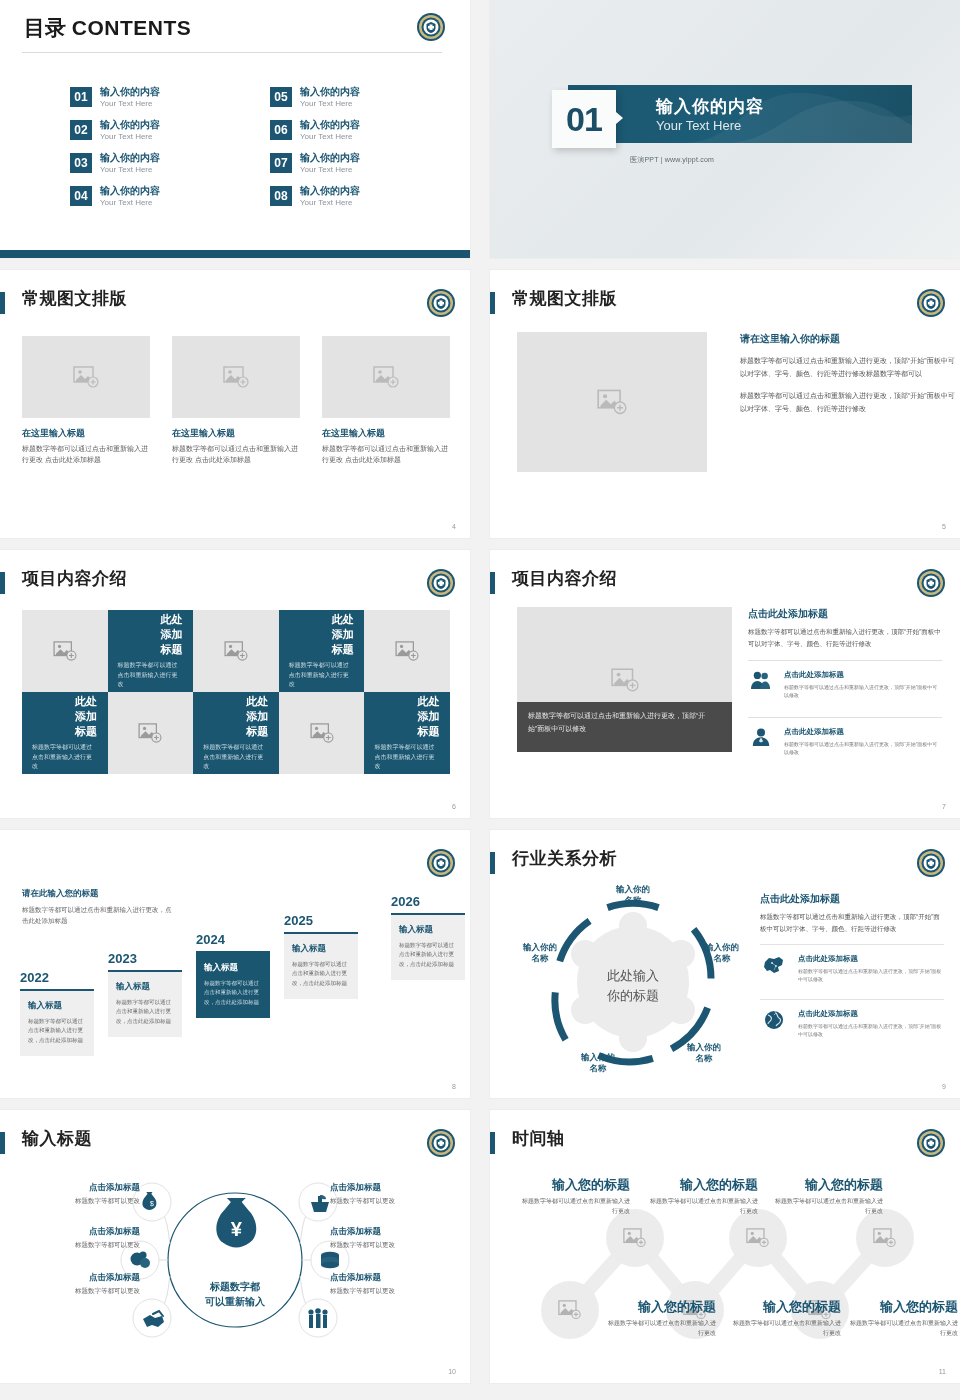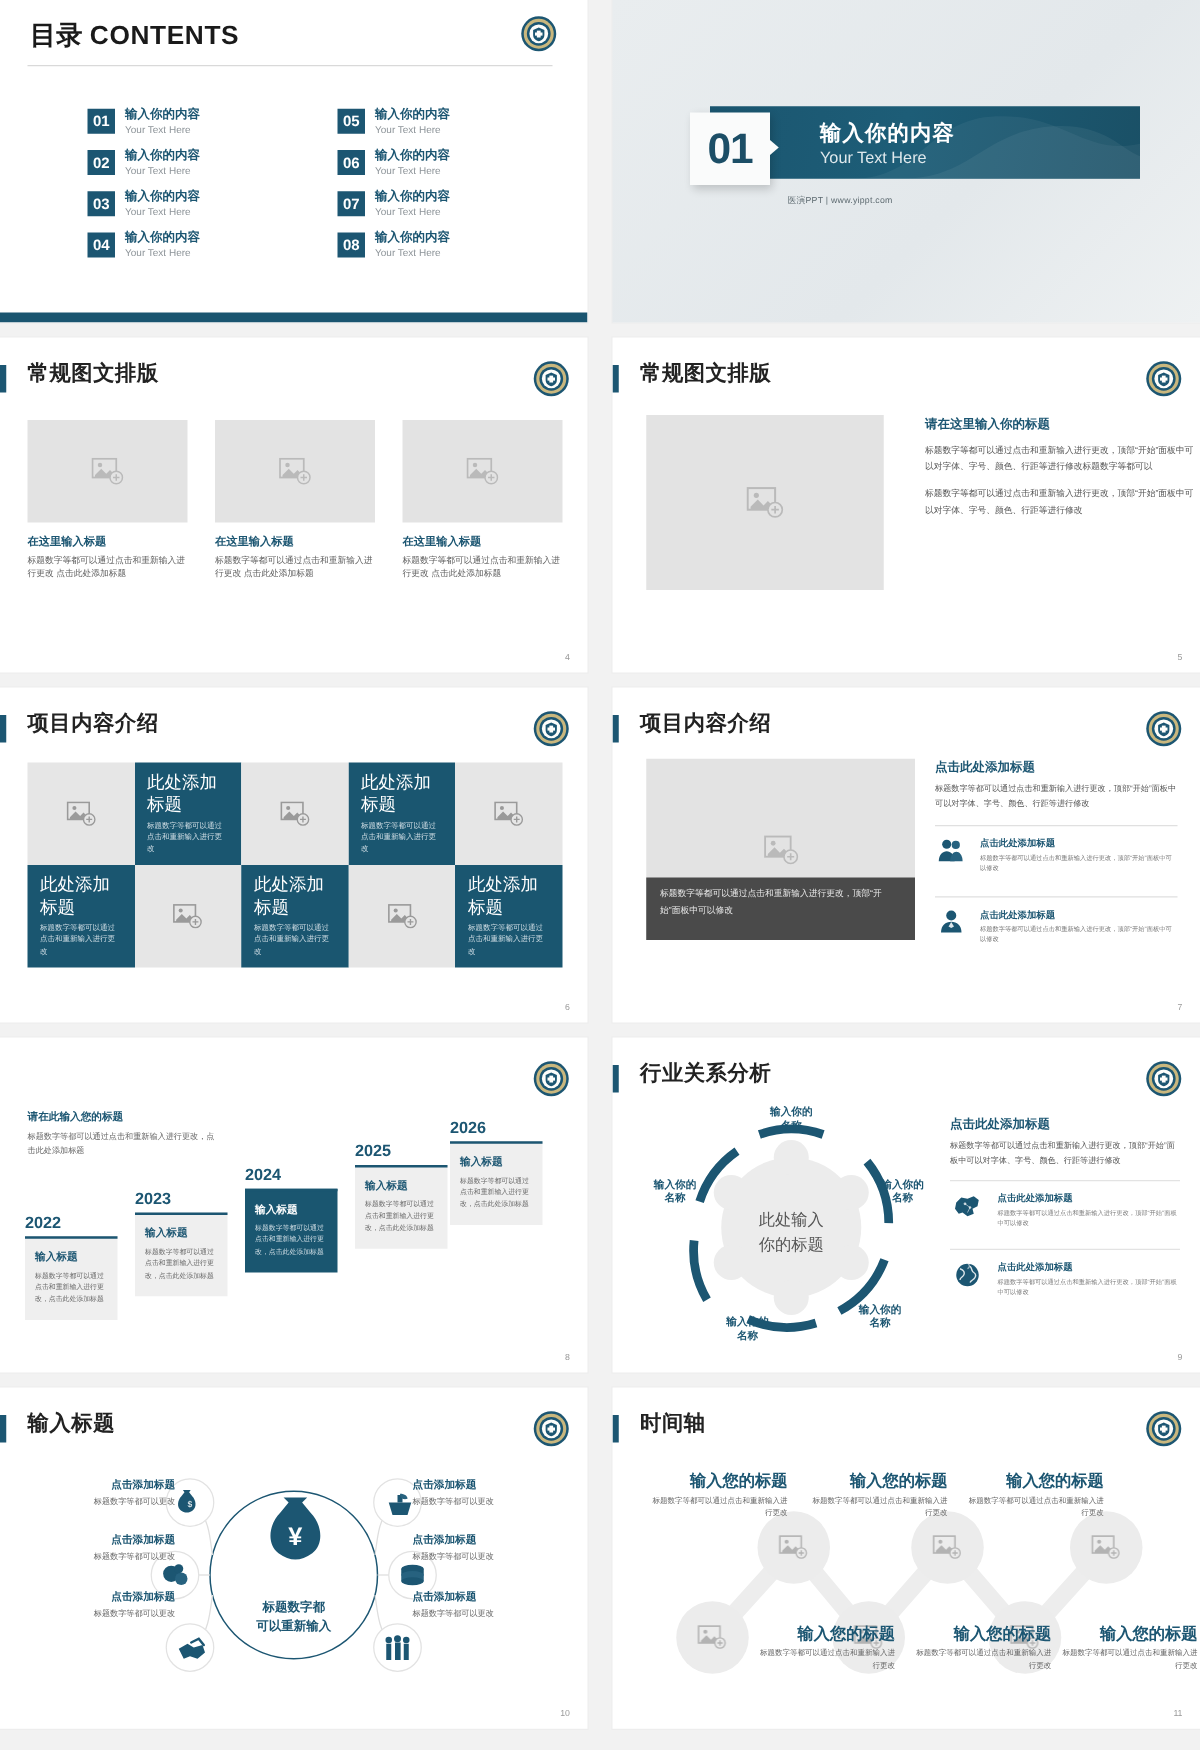--- a/index.html
+++ b/index.html
@@ -95,21 +95,21 @@
   .s5-p { font-size: 7px; color: #555; line-height: 1.85; margin-top: 9px; }
 
   
   .s6-grid {
     position: absolute; left: 22px; top: 60px; right: 20px;
     display: grid; grid-template-columns: repeat(5,1fr); grid-template-rows: 82px 82px;
   }
   .s6-c { display: flex; align-items: center; justify-content: center; }
   .s6-c.gray { background: #e6e6e6; }
   .s6-c.teal { background: #1a5670; flex-direction: column; align-items: flex-start; justify-content: center; padding: 0 10px; }
-  .s6-h { font-size: 14px; font-weight: normal; color: #fff; }
+  .s6-h { font-size: 11px; font-weight: bold; color: #fff; margin-left: 43px; }
   .s6-p { font-size: 6px; color: #cfdde4; line-height: 1.6; margin-top: 4px; }
 
   
   .s7-img { position: absolute; left: 27px; top: 57px; width: 215px; height: 145px; }
   .s7-cap {
     position: absolute; left: 27px; top: 152px; width: 215px; height: 50px;
     background: #4a4a4a; color: #e8e8e8; font-size: 7px; line-height: 1.8;
     padding: 8px 11px;
   }
   .s7-right { position: absolute; left: 258px; top: 57px; right: 18px; }
@@ -546,21 +546,21 @@
           <div class="s8-cp">标题数字等都可以通过点击和重新输入进行更改，点击此处添加标题</div>
         </div>
       </div>
       <div class="s8-step" style="left:264px; top:25px;">
         <div class="s8-year">2025</div>
         <div class="s8-card">
           <div class="s8-ch">输入标题</div>
           <div class="s8-cp">标题数字等都可以通过点击和重新输入进行更改，点击此处添加标题</div>
         </div>
       </div>
-      <div class="s8-step" style="left:340px; top:6px;">
+      <div class="s8-step" style="left:371px; top:6px;">
         <div class="s8-year">2026</div>
         <div class="s8-card">
           <div class="s8-ch">输入标题</div>
           <div class="s8-cp">标题数字等都可以通过点击和重新输入进行更改，点击此处添加标题</div>
         </div>
       </div>
     </div>
     <div class="pagenum">8</div>
   </div>
 

